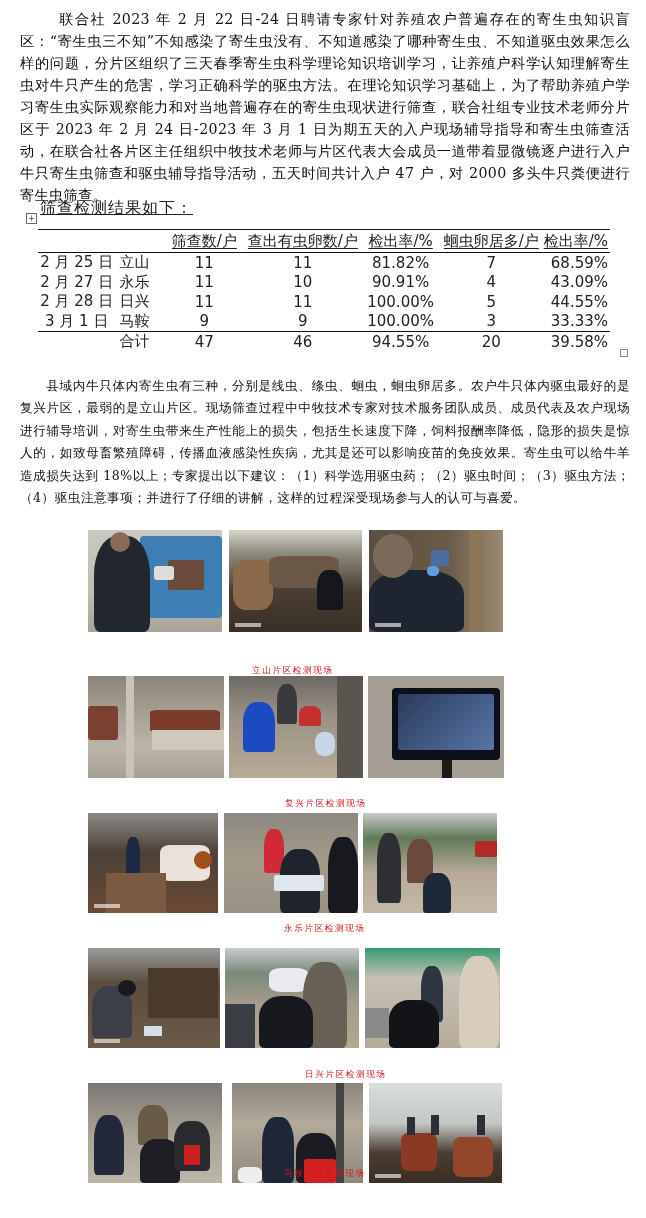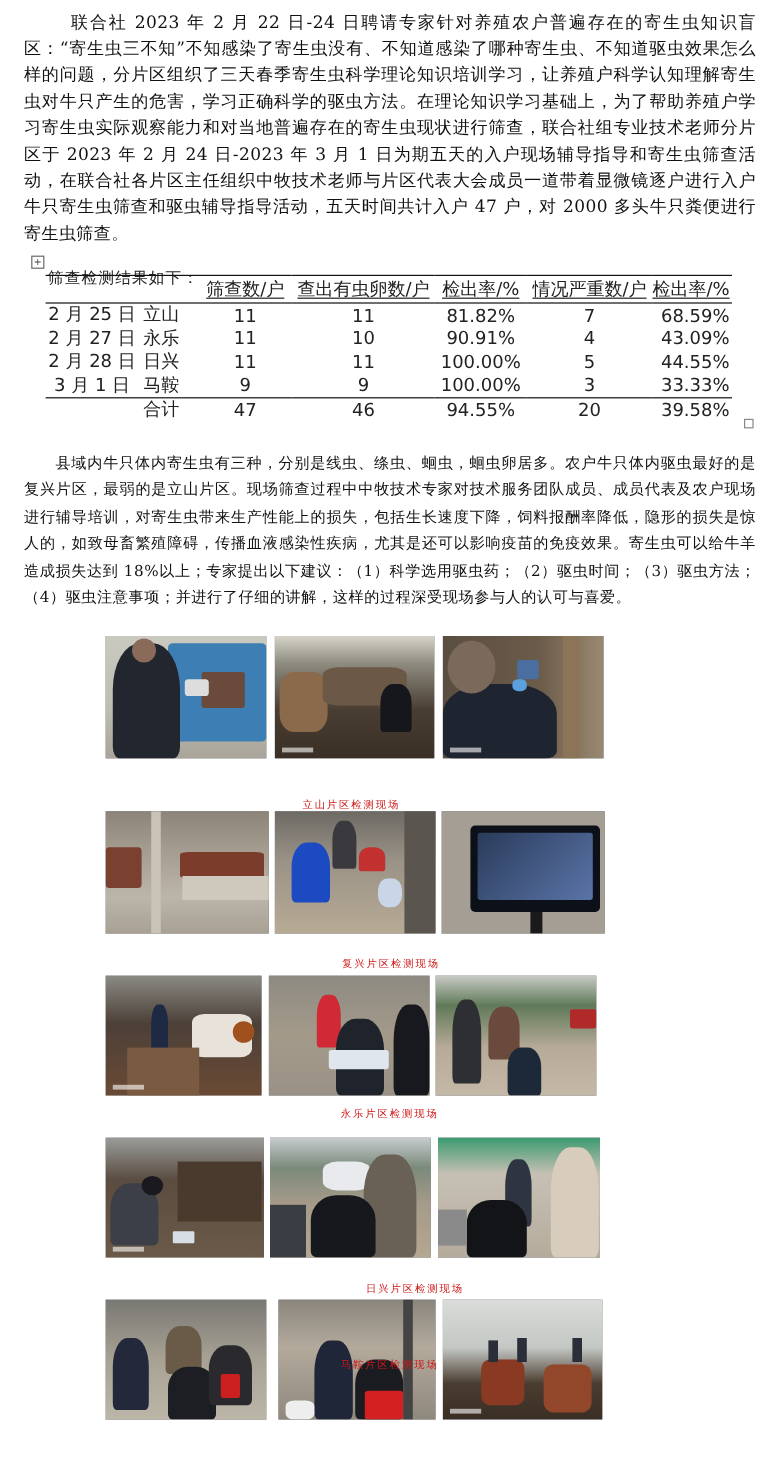--- a/index.html
+++ b/index.html
@@ -17,22 +17,22 @@
   .para.p1 .indent { display: inline-block; width: 38px; }
   .para.p2 { top: 375px; font-size: 12.6px; line-height: 22.4px; letter-spacing: 0.5px; }
   .para.p2 .indent { display: inline-block; width: 26px; }
 
   .table-handle {
     position: absolute; left: 26px; top: 213px; width: 9px; height: 9px;
     border: 1px solid #6a6a6a; font-size: 8px; line-height: 9px; text-align: center;
     color: #444; font-family: "DejaVu Sans", sans-serif;
   }
   .table-title {
-    position: absolute; left: 40px; top: 223px;
-    font-size: 13px; letter-spacing: 1px; color: #222;
+    position: absolute; left: 40px; top: 198px;
+    font-size: 16px; letter-spacing: 1px; color: #222; text-decoration: underline;
   }
   .table-wrap { position: absolute; left: 38px; top: 229px; width: 572px; }
   table.results {
     width: 572px; border-collapse: collapse;
     font-family: "DejaVu Sans", "Liberation Sans", sans-serif;
     font-size: 15px; color: #222;
   }
   table.results th, table.results td {
     padding: 0; height: 19.5px; font-weight: normal; white-space: nowrap;
   }
@@ -74,21 +74,21 @@
 
 <div class="table-wrap">
   <table class="results">
     <thead>
       <tr>
         <th class="c-date"></th>
         <th class="c-area"></th>
         <th class="c-num" style="width:80px"><span class="ul">筛查数/户</span></th>
         <th class="c-num" style="width:120px"><span class="ul">查出有虫卵数/户</span></th>
         <th class="c-num" style="width:78px"><span class="ul">检出率/%</span></th>
-        <th class="c-num" style="width:106px"><span class="ul">情况严重数/户</span></th>
+        <th class="c-num" style="width:106px"><span class="ul">蛔虫卵居多/户</span></th>
         <th class="c-rate-r" style="width:62px"><span class="ul">检出率/%</span></th>
       </tr>
     </thead>
     <tbody>
       <tr>
         <td class="c-date">2 月 25 日</td>
         <td class="c-area">立山</td>
         <td class="c-num">11</td>
         <td class="c-num">11</td>
         <td class="c-num">81.82%</td>
@@ -253,13 +253,13 @@
 </div>
 <div class="photo" style="left:369px;top:1083px;width:133px;height:100px;">
   <div class="scene" style="background:linear-gradient(180deg,#d9dcd9 0%,#c4c8c4 40%,#4a3c30 70%,#3a2e24 100%);"></div>
   <div class="fig" style="left:32px;top:50px;width:36px;height:38px;background:#8a3a22;border-radius:20%;"></div>
   <div class="fig" style="left:84px;top:54px;width:40px;height:40px;background:#93472a;border-radius:20%;"></div>
   <div class="fig" style="left:38px;top:34px;width:8px;height:18px;background:#2a2e38;border-radius:0;"></div>
   <div class="fig" style="left:62px;top:32px;width:8px;height:20px;background:#2a2e38;border-radius:0;"></div>
   <div class="fig" style="left:108px;top:32px;width:8px;height:20px;background:#2a2e38;border-radius:0;"></div>
   <div class="stamp"></div>
 </div>
-<div class="caption" style="left:284px;top:1132px;">马鞍片区检测现场</div>
+<div class="caption" style="left:284px;top:1168px;">马鞍片区检测现场</div>
 
 </body></html>

